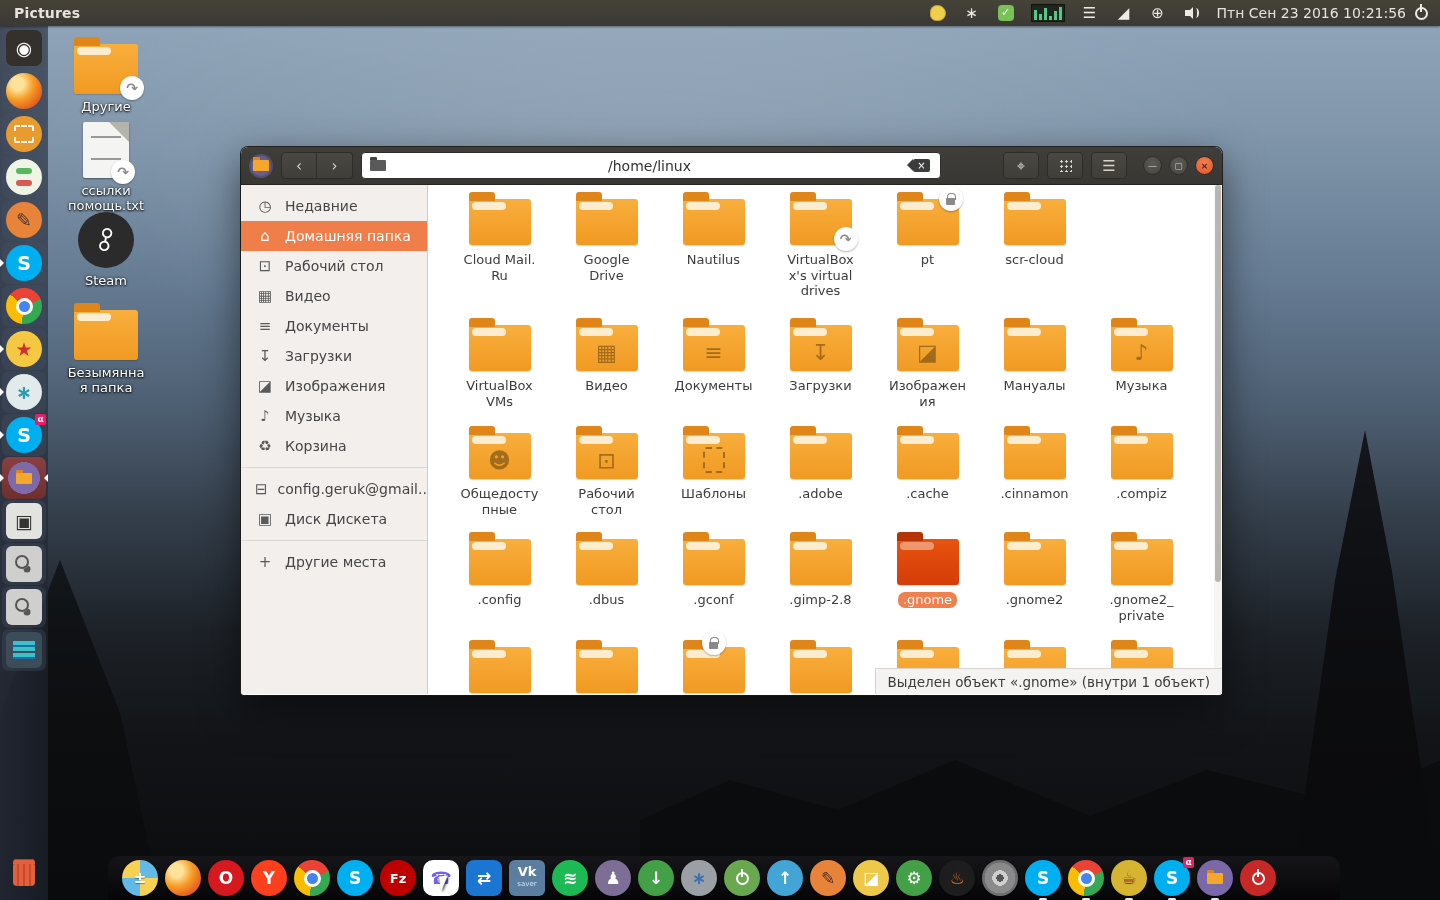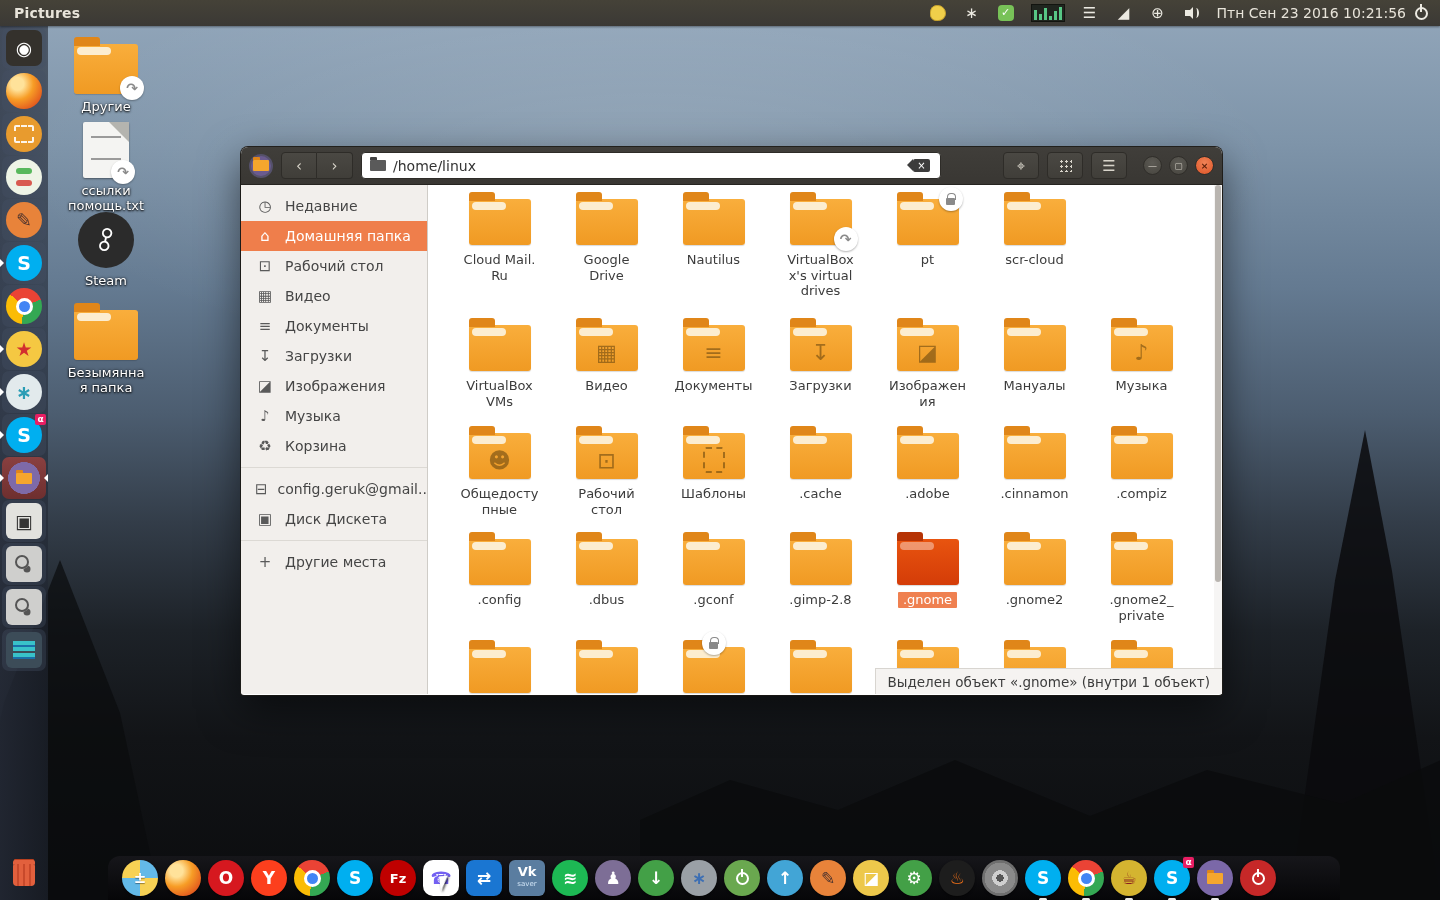--- a/index.html
+++ b/index.html
@@ -146,21 +146,21 @@
     border:2px solid #55516b; display:flex; align-items:center; justify-content:center; }
   .navgrp { display:flex; }
   .hbtn { width:36px; height:27px; background:linear-gradient(#4a4843,#403e39);
     border:1px solid #2e2c28; color:#d8d4ca; display:flex; align-items:center; justify-content:center;
     font-size:15px; }
   .navgrp .hbtn:first-child { border-radius:4px 0 0 4px; }
   .navgrp .hbtn:last-child { border-radius:0 4px 4px 0; border-left:none; }
   .hbtn.single { border-radius:4px; }
   #pathbar { flex:0 1 580px; height:27px; background:#fff; border-radius:4px; border:1px solid #2e2c28;
     display:flex; align-items:center; padding:0 8px; gap:7px; font-size:14px; color:#333; }
-  #pathbar .ptext { flex:1; }
+  #pathbar .ptext { flex:1;text-align:center; }
   .clrbtn { width:17px; height:13px; background:#3c3c3c; border-radius:2px; color:#fff; font-size:10px;
     line-height:13px; text-align:center; position:relative; margin-right:2px; }
   .clrbtn::before { content:""; position:absolute; left:-6px; top:0; border:6.5px solid transparent;
     border-right:6px solid #3c3c3c; border-left:0; }
   .rightgrp { margin-left:auto; display:flex; gap:8px; align-items:center; }
   .gridglyph { width:13px; height:13px;
     background:radial-gradient(circle, #d8d4ca 1.3px, transparent 1.4px); background-size:5px 5px; }
   .wctrl { display:flex; gap:7px; margin-left:8px; }
   .wbtn { width:19px; height:19px; border-radius:50%; background:radial-gradient(circle at 50% 35%, #5c5a54, #47453f);
     border:1px solid #302e2a; color:#cdc9bf; font-size:9px; display:flex; align-items:center; justify-content:center; }
@@ -176,21 +176,21 @@
   .sitem.sel .sic { color:#fff; }
   .ssep { height:1px; background:#dcd9d4; margin:6px 0; }
 
   #content { position:relative; flex:1; background:#fff; overflow:hidden; border-radius:0 0 3px 0; }
   .grow { display:grid; grid-template-columns:repeat(7,107px); padding-left:18px; }
   .fitem { width:100px; justify-self:center; display:flex; flex-direction:column; align-items:center;
     padding-top:14px; }
   .fitem .iconwrap { position:relative; }
   .flabel { margin-top:7px; font-size:13px; color:#3c3c3c; text-align:center; line-height:1.2;
     white-space:pre-line; }
-  .flabel.pill { background:#ef8050; color:#fff; border-radius:1px; padding:0 5px; }
+  .flabel.pill { background:#ef8050; color:#fff; border-radius:7px; padding:0 5px; }
 
   #vscroll { position:absolute; right:0; top:0; bottom:0; width:8px; background:#f6f5f4; }
   #vscroll .thumb { position:absolute; top:0; right:1px; width:6px; height:78%;
     background:#b9b5b0; border-radius:3px; }
 
   #statusbar { position:absolute; right:0; bottom:0; height:26px; background:#f5f3f1;
     border-top:1px solid #d8d5d0; border-left:1px solid #d8d5d0; display:flex; align-items:center;
     padding:0 12px; font-size:13.5px; color:#3c3c3c; z-index:4; white-space:nowrap; }
 
   
@@ -586,29 +586,29 @@
               </div>
             </div>
             <div class="flabel">Шаблоны</div>
           </div>
           <div class="fitem">
             <div class="iconwrap">
               <div class="folder">
                 <div class="strip"></div>
               </div>
             </div>
+            <div class="flabel">.adobe</div>
+          </div>
+          <div class="fitem">
+            <div class="iconwrap">
+              <div class="folder">
+                <div class="strip"></div>
+              </div>
+            </div>
             <div class="flabel">.cache</div>
-          </div>
-          <div class="fitem">
-            <div class="iconwrap">
-              <div class="folder">
-                <div class="strip"></div>
-              </div>
-            </div>
-            <div class="flabel">.adobe</div>
           </div>
           <div class="fitem">
             <div class="iconwrap">
               <div class="folder">
                 <div class="strip"></div>
               </div>
             </div>
             <div class="flabel">.cinnamon</div>
           </div>
           <div class="fitem">

